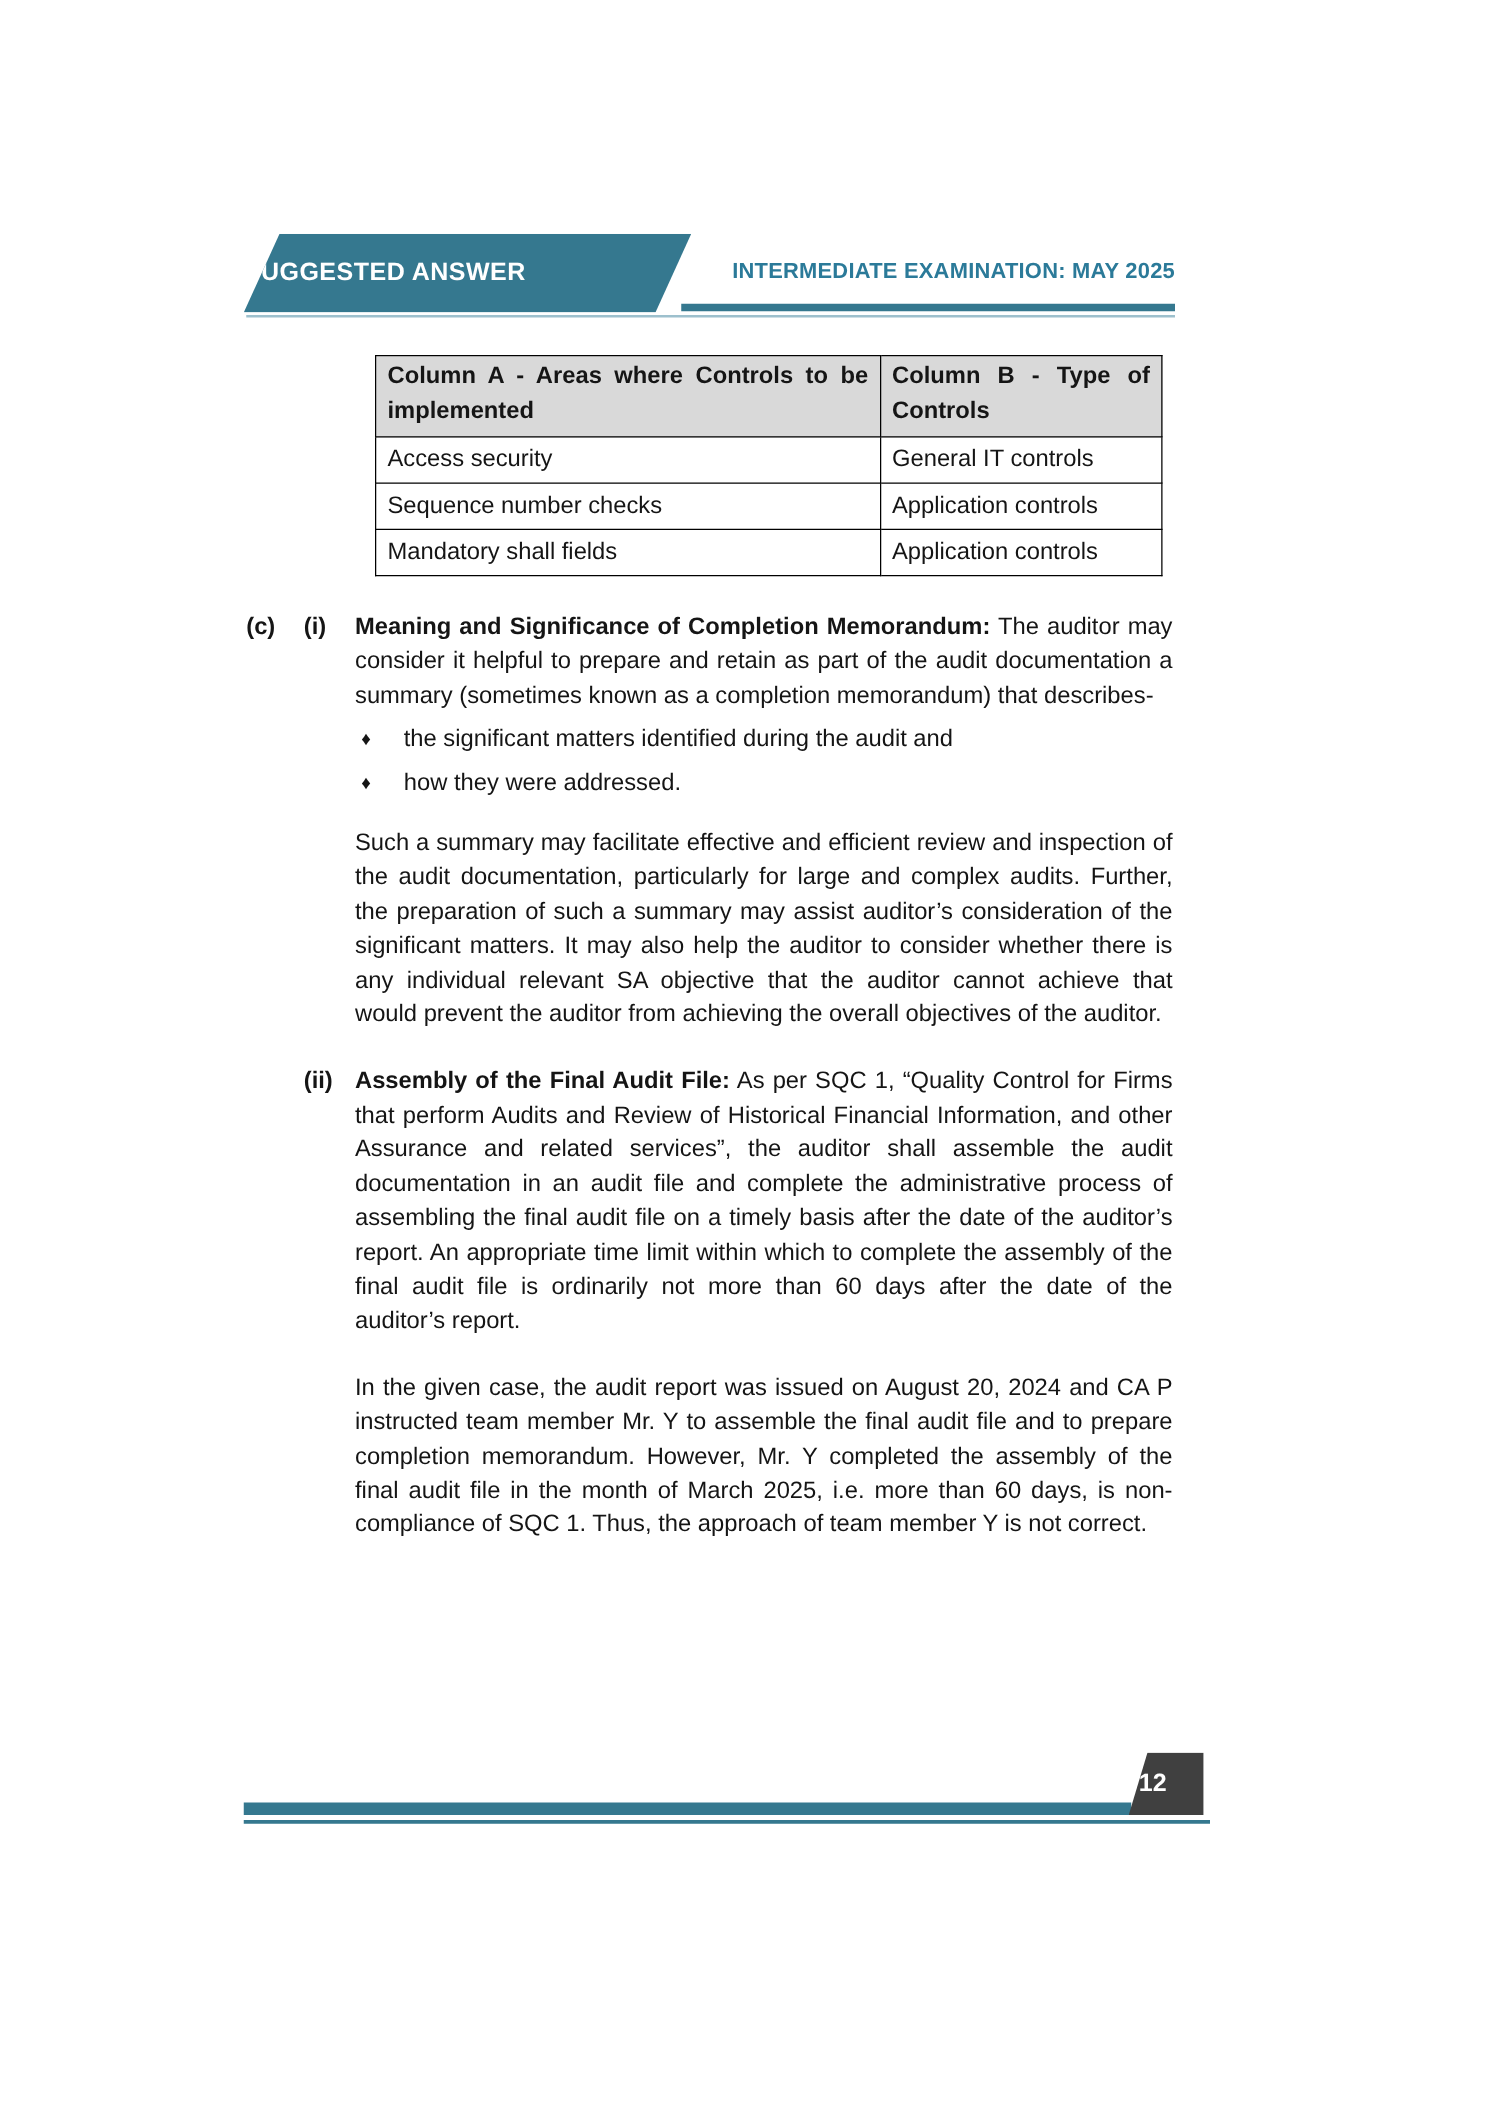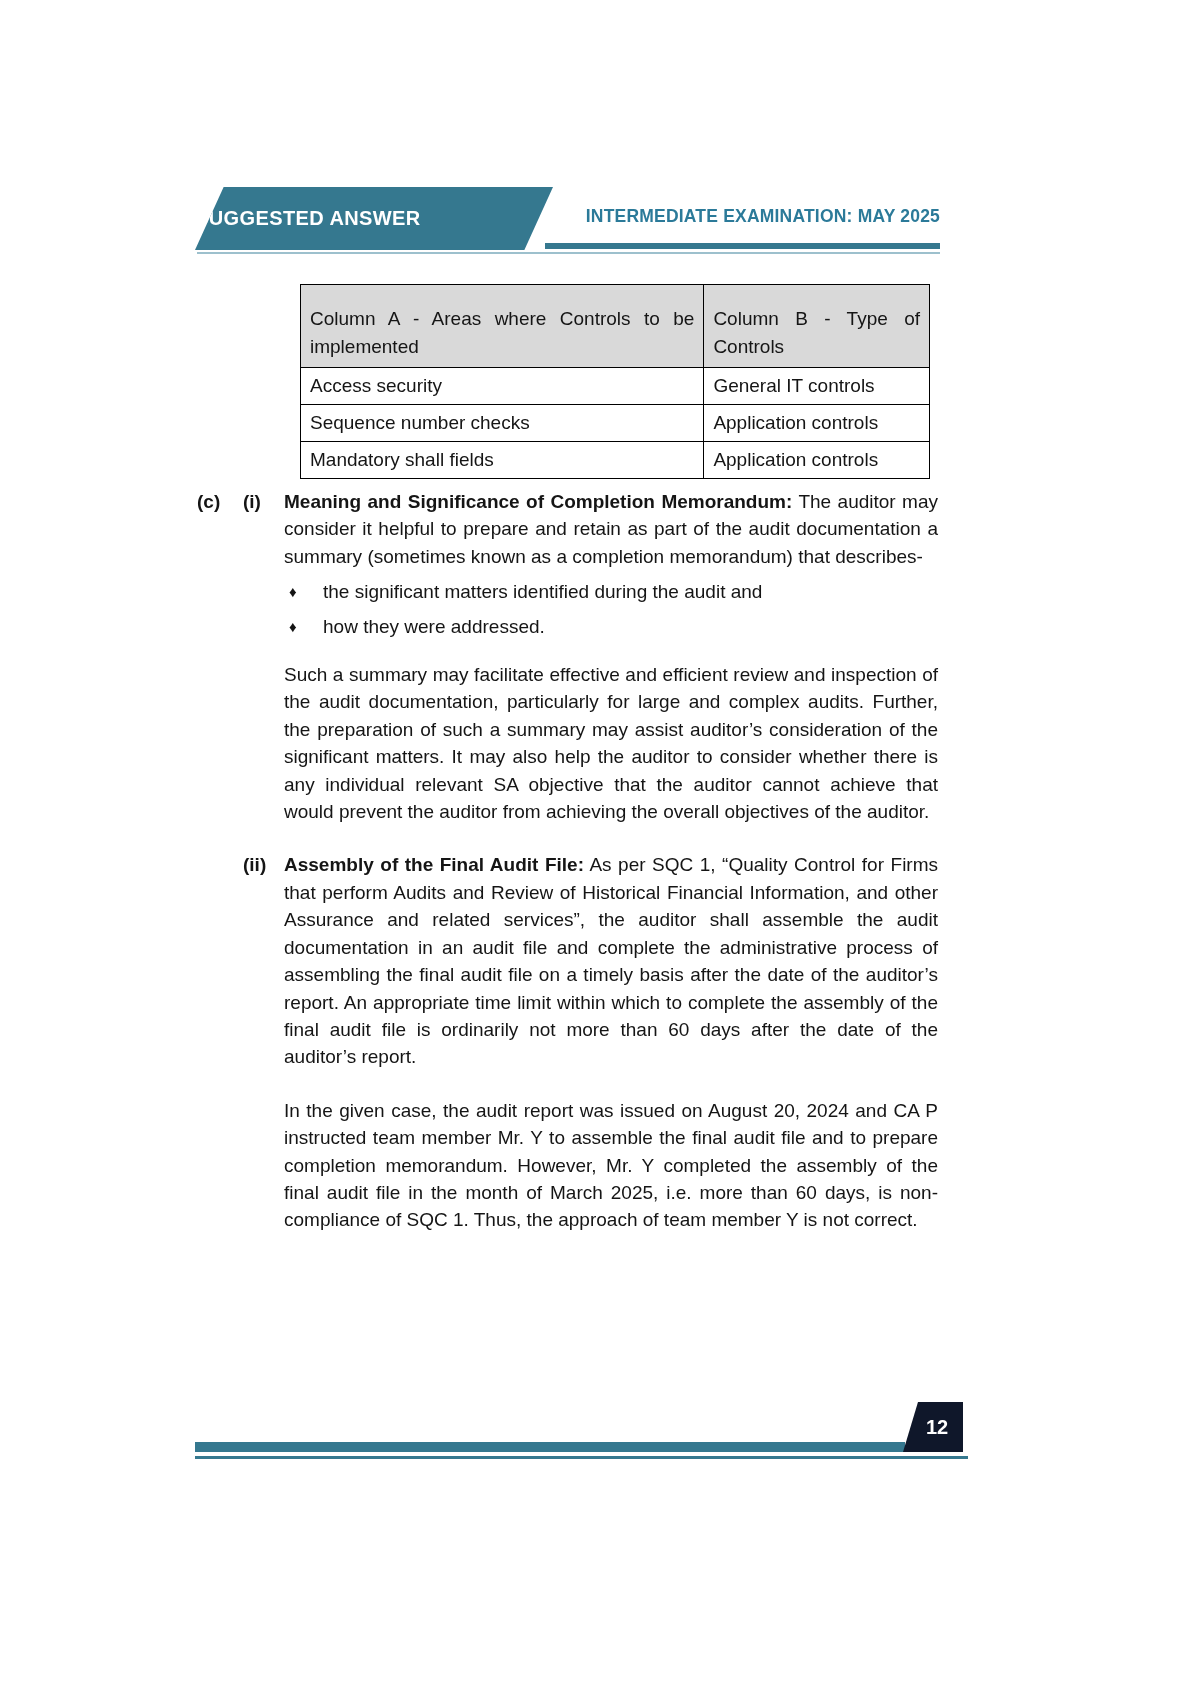--- a/index.html
+++ b/index.html
@@ -35,22 +35,22 @@
 
   
   .ctable {
     position:absolute; left:300px; top:284px; width:630px;
     border-collapse:collapse; font-size:19px;
   }
   .ctable th, .ctable td {
     border:1.5px solid #000; padding:2px 9px; vertical-align:middle;
   }
   .ctable th {
-    background:#d9d9d9; font-weight:normal; text-align:justify;
-    line-height:28px; padding-top:20px; padding-bottom:6px; word-spacing:2px;
+    background:#d9d9d9; font-weight:bold; text-align:justify;
+    line-height:28px; padding-top:2px; padding-bottom:6px; word-spacing:2px;
   }
   .ctable td { height:32px; text-align:left; }
   .col-a { width:412px; }
   .col-b { width:218px; }
 
   
   .content {
     position:absolute; left:197px; top:488px; width:741px;
     font-size:19px; line-height:27.4px;
   }
@@ -69,23 +69,23 @@
   .para-gap-md { margin-top:21px; }
   .para-gap-lg { margin-top:26px; }
 
   
   .footer-bar {
     position:absolute; left:195px; top:1442px; width:710px; height:10px;
     background:#35788f;
   }
   .page-number-box {
     position:absolute; left:903px; top:1402px; width:60px; height:50px;
-    background:#0f172a;
+    background:#404040;
     clip-path:polygon(25% 0, 100% 0, 100% 100%, 0 100%);
-    display:flex; align-items:center; justify-content:center;
+    display:flex; align-items:center; 
   }
   .page-number { color:#ffffff; font-weight:bold; font-size:20px; padding-left:8px; }
   .footer-rule {
     position:absolute; left:195px; top:1456px; width:773px; height:3px;
     background:#35788f;
   }
 </style>
 </head>
 <body>
 

